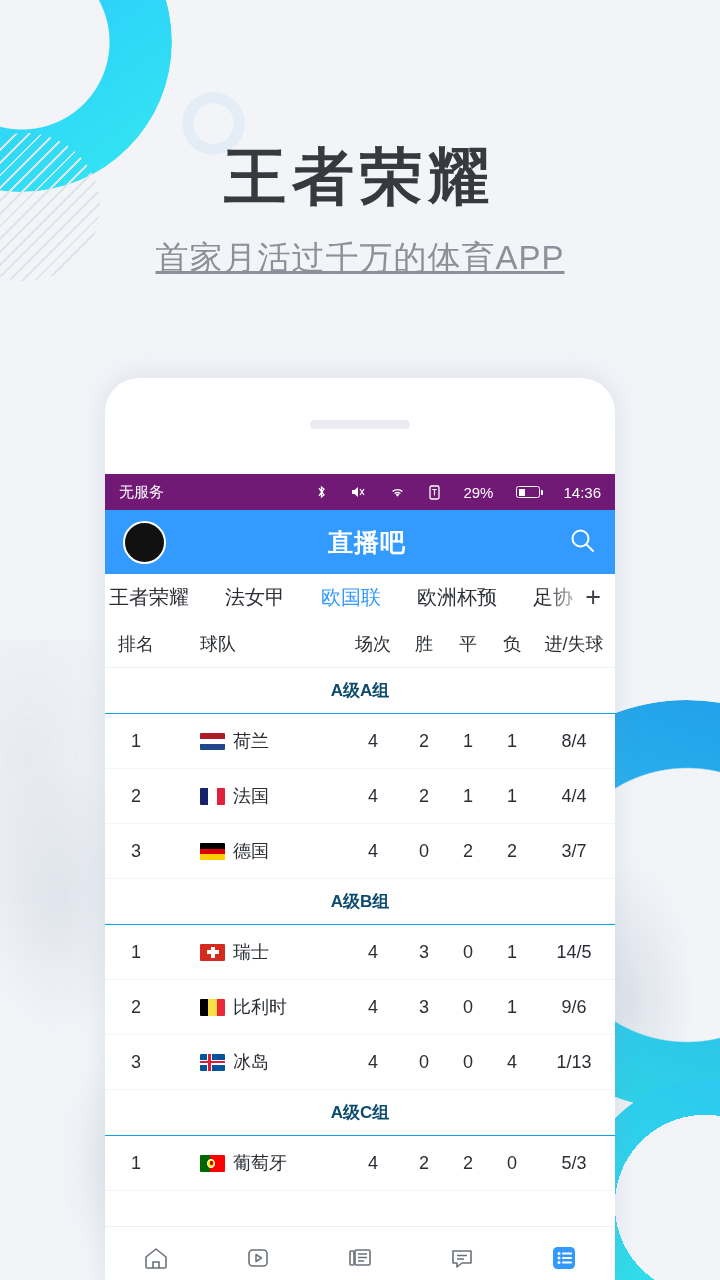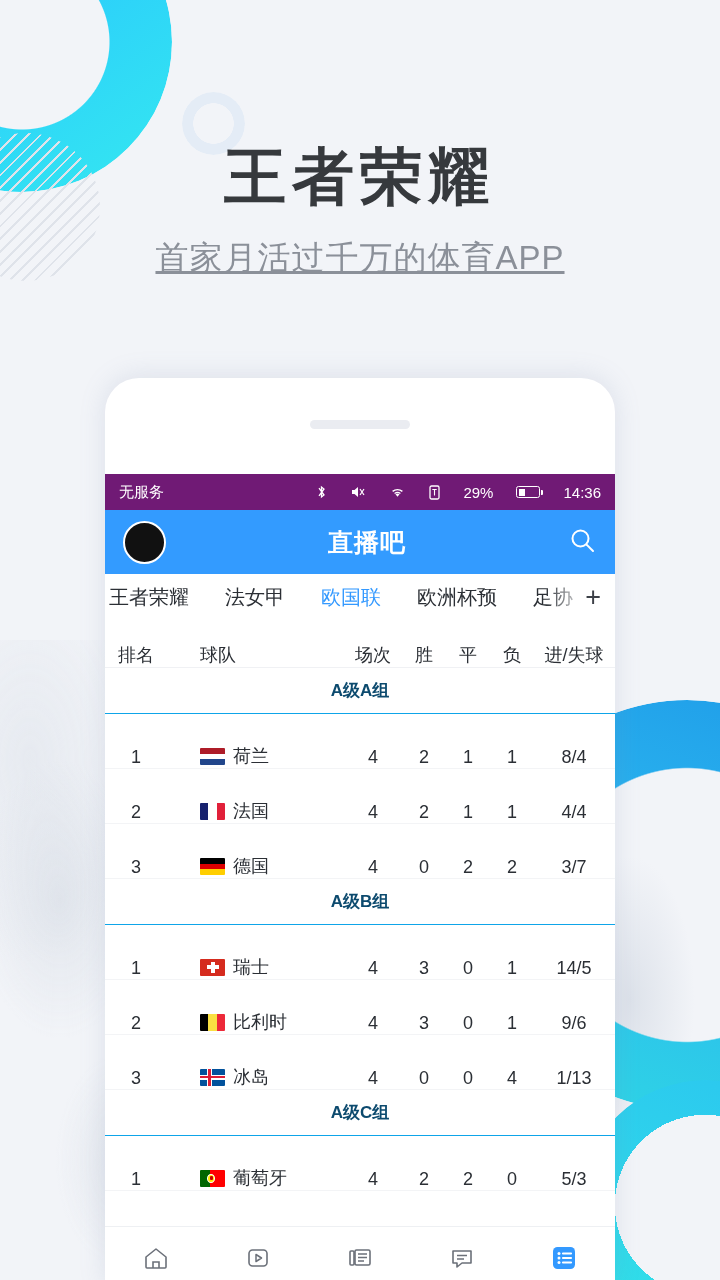--- a/index.html
+++ b/index.html
@@ -148,21 +148,21 @@
   }
   .subtab { flex:1; text-align:center; font-size:19px; color:#2b2f35; }
   .subtab.active span {
     display:inline-block; min-width:166px; padding:9px 0;
     background:#fff; color:#3399ff; border-radius:20px;
     border:1px solid #e8eaef;
   }
 
   
   .thead, .row {
-    display:flex; align-items:flex-end; height:55px;
+    display:flex; align-items:center; height:55px;
     font-size:18px; color:#2b2f35;
   }
   .thead { height:48px; border-bottom:1px solid #f0f1f4; }
   .c-rank  { width:62px;  text-align:center; flex:none; }
   .c-team  { width:150px; flex:none; display:flex; align-items:center; gap:8px; padding-left:6px;margin-left:27px; }
   .c-num   { width:44px;  text-align:center; flex:none; }
   .c-pl    { width:58px;  text-align:center; flex:none; }
   .c-gd    { width:80px;  text-align:center; flex:none; }
   .c-pts   { width:68px;  text-align:center; flex:none; }
 

